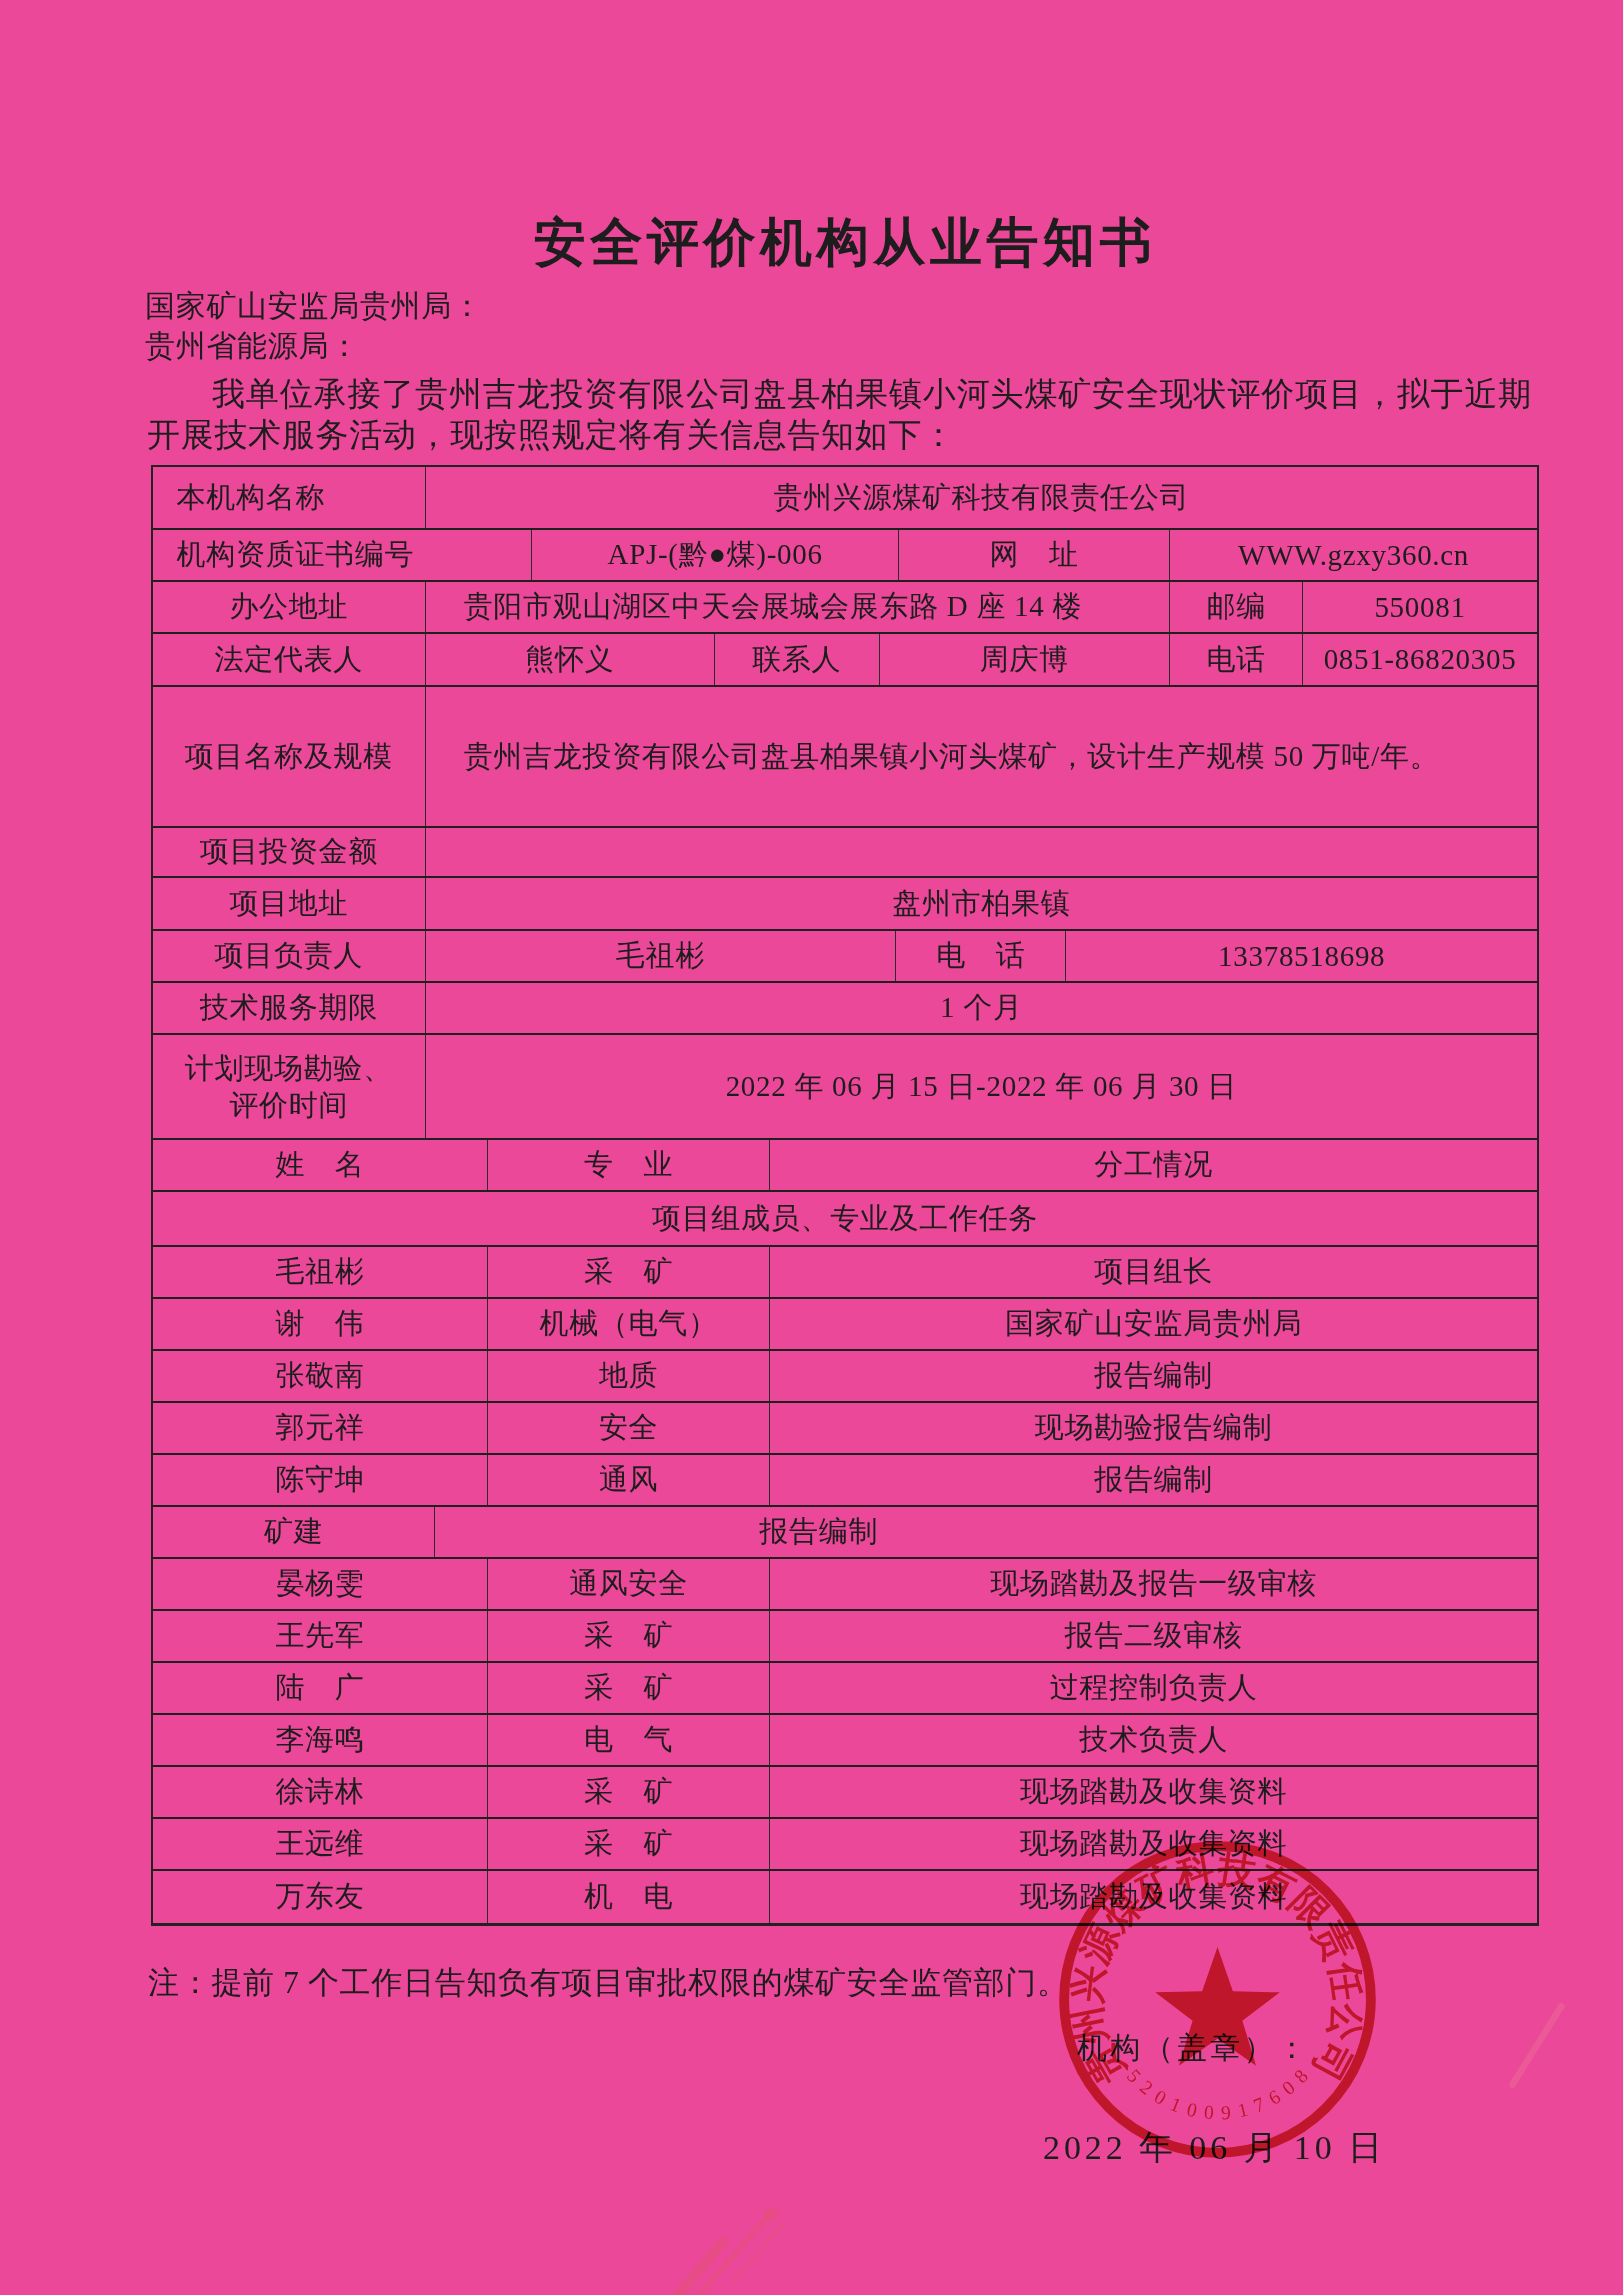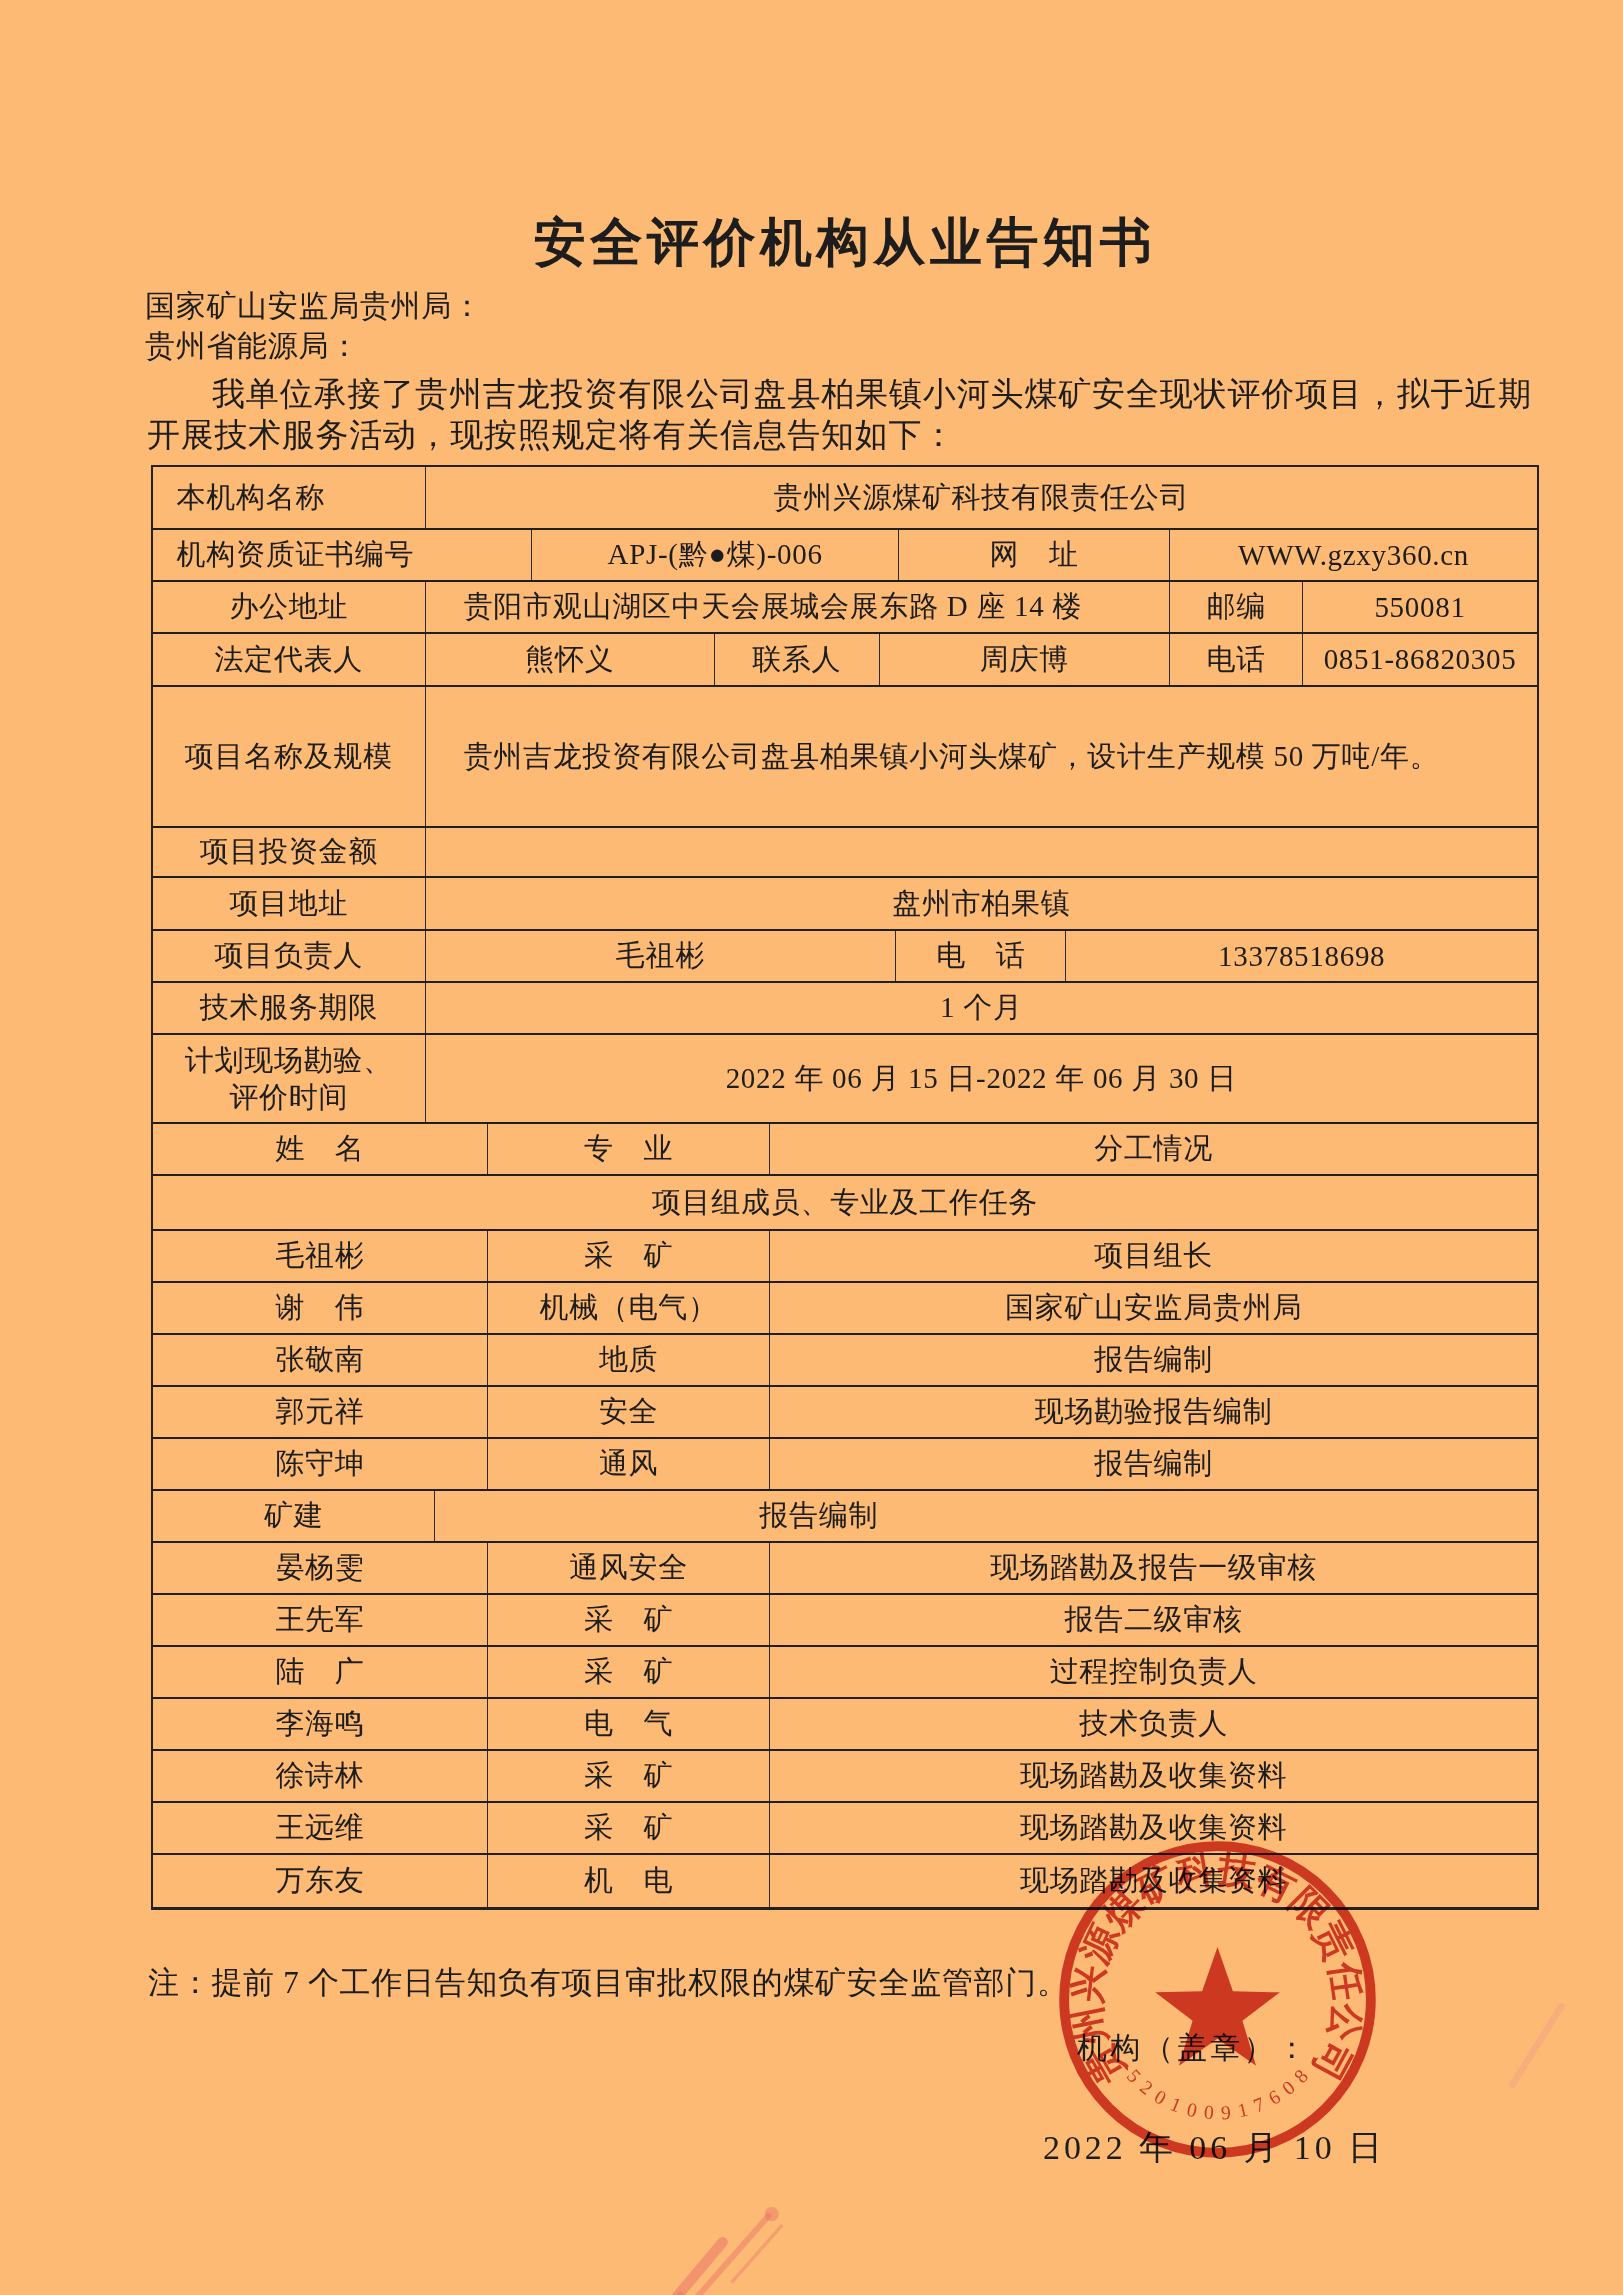--- a/index.html
+++ b/index.html
@@ -1,16 +1,16 @@
 <!DOCTYPE html>
 <html style="font-size:10.5px"><head>
 <meta charset="utf-8">
 <style>
   html,body{margin:0;padding:0;background:#e8e8e6;}
-  .page{position:relative;width:1623px;height:2295px;background:#fdba74;overflow:hidden;
+  .page{position:relative;width:1623px;height:2295px;background:#ec4899;overflow:hidden;
         font-family:"Liberation Serif","DejaVu Serif",serif;color:#1d1d1d;}
   .title{position:absolute;top:208px;left:151px;width:1388px;text-align:center;
          font-size:52px;font-weight:bold;letter-spacing:4.6px;margin:0;}
   .greet{position:absolute;left:145px;font-size:30px;letter-spacing:0.7px;}
   .g1{top:286px}
   .g2{top:326px}
   .intro{position:absolute;top:374px;left:147px;width:1385px;margin:0;
          font-size:33px;line-height:41px;text-indent:65px;text-align:justify;letter-spacing:0.7px;}
   .tbl{position:absolute;left:151px;top:465px;width:1388px;box-sizing:border-box;
        border:2px solid #222;border-top-width:2.6px;border-bottom-width:3.3px;}
@@ -92,21 +92,21 @@
       <div class="c" style="width:34.0%">毛祖彬</div>
       <div class="c" style="width:12.3%">电　话</div>
       <div class="c" style="width:34.0%">13378518698</div>
     </div>
 
     <div class="row" style="height:52px">
       <div class="c" style="width:19.7%">技术服务期限</div>
       <div class="c" style="width:80.3%">1 个月</div>
     </div>
 
-    <div class="row" style="height:89px">
+    <div class="row" style="height:105px">
       <div class="c wrap" style="width:19.7%">计划现场勘验、评价时间</div>
       <div class="c" style="width:80.3%">2022 年 06 月 15 日-2022 年 06 月 30 日</div>
     </div>
 
     <div class="row" style="height:52px">
       <div class="c" style="width:24.2%">姓　名</div>
       <div class="c" style="width:20.4%">专　业</div>
       <div class="c" style="width:55.4%">分工情况</div>
     </div>
 

